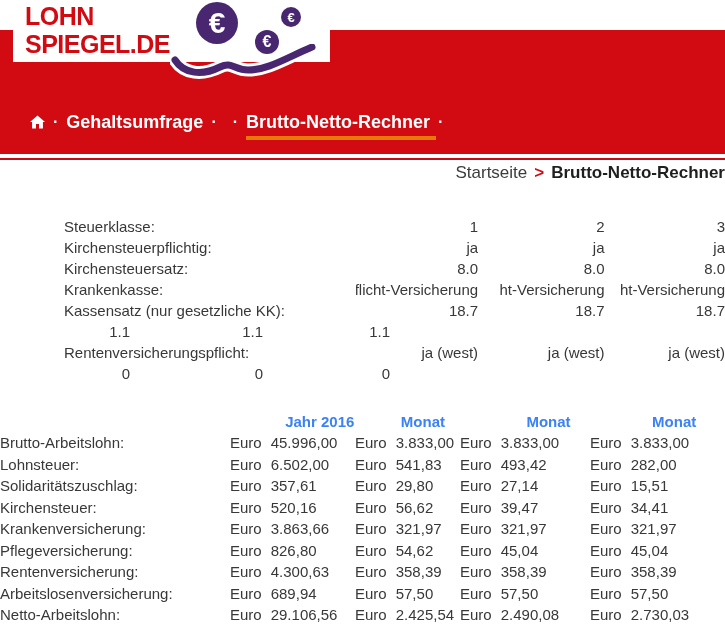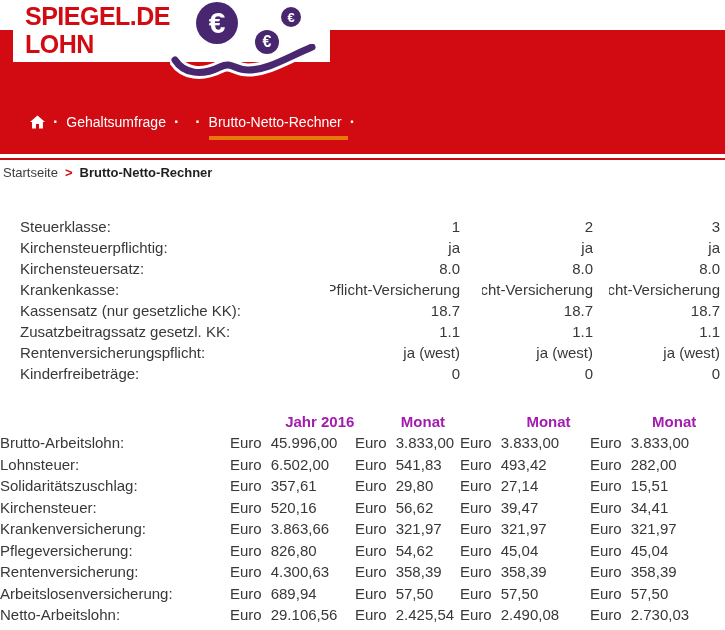--- a/index.html
+++ b/index.html
@@ -13,43 +13,43 @@
     font-size:25px; line-height:28px; letter-spacing:-0.5px; }
   .coin { position:absolute; background:#482770; color:#fff; border-radius:50%;
     display:flex; align-items:center; justify-content:center; font-weight:bold; }
   .coin.big    { left:183px; top:2px;  width:42px; height:42px; font-size:30px; }
   .coin.medium { left:242px; top:30px; width:24px; height:24px; font-size:16px; }
   .coin.small  { left:268px; top:7px;  width:20px; height:20px; font-size:13px; }
   .wave-svg { position:absolute; left:170px; top:44px; z-index:3; pointer-events:none; }
   
   .nav { position:absolute; left:30px; top:112px; display:flex; align-items:center; z-index:4; }
   .nav .sep { color:#fff; font-weight:bold; font-size:16px; margin:0 8px; line-height:20px; }
-  .nav-link { color:#fff; font-weight:normal; font-size:14px; line-height:20px; text-decoration:none;
+  .nav-link { color:#fff; font-weight:bold; font-size:18px; line-height:20px; text-decoration:none;
     cursor:pointer; position:relative; white-space:nowrap; }
   .nav-link.active::after { content:""; position:absolute; left:0; right:-6px; bottom:-8px;
     height:4px; background:#e8780a; }
   .home { width:15px; height:14px; display:block; cursor:pointer; }
   
   .red-rule { width:725px; height:2px; background:#c90c12; margin-top:4px; }
-  .breadcrumb { margin:5px 0 4px 3px; font-size:13px; color:#3c3c3c; height:15px; line-height:15px; }
+  .breadcrumb { margin:5px 0 4px 3px; font-size:17px; color:#3c3c3c; height:15px; line-height:15px;text-align:right; }
   .breadcrumb .bc-sep { color:#d20a11; font-weight:bold; margin:0 7px; }
   .breadcrumb .bc-current { color:#1f1f1f; font-weight:bold; }
   .breadcrumb .bc-home { cursor:pointer; }
   
   .params { margin-top:36px; color:#383838; font-size:15px; }
   .prow { display:flex; height:21px; line-height:21px; }
-  .plabel { width:330px; padding-left:20px; white-space:nowrap; }
+  .plabel { width:330px; padding-left:20px; white-space:nowrap;margin-left:44px; }
   .pval { display:flex; justify-content:flex-end; overflow:hidden; white-space:nowrap; }
   .pval span { flex-shrink:0; }
   .pval.c1 { width:130px; }
   .pval.c2 { width:111px; margin-left:22px; }
   .pval.c3 { width:111px; margin-left:16px; }
   
   .results { margin-top:27px; color:#383838; font-size:15px; }
-  .thead { display:flex; height:21px; line-height:21px; font-weight:bold; color:#a21caf;padding-left:29px; }
+  .thead { display:flex; height:21px; line-height:21px; font-weight:bold; color:#3b82f6;padding-left:29px; }
   .hspacer { width:230px; }
   .hcol { text-align:center; position:relative; }
   .hcol.h1 { width:125px; left:8px; }
   .hcol.h2 { width:105px; }
   .hcol.h3 { width:130px; left:12px; }
   .hcol.h4 { width:130px; left:12px; }
   .rrow { display:flex; height:21.5px; line-height:21.5px; }
   .rlabel { width:230px; white-space:nowrap; }
   .mval { display:flex; white-space:nowrap; }
   .mval .cur { margin-right:9px; }
@@ -59,22 +59,22 @@
   .mval.m4 { width:130px; }
 </style>
 </head>
 <body>
 
 <div class="header">
   <div class="red-band"></div>
 
   <div class="logo-box">
     <div class="logo-text">
+      <div>LOHN</div>
       <div>SPIEGEL.DE</div>
-      <div>LOHN</div>
     </div>
     <div class="coin big">€</div>
     <div class="coin medium">€</div>
     <div class="coin small">€</div>
   </div>
   <svg class="wave-svg" width="148" height="40" viewBox="0 0 148 40">
     <path d="M5,16 C14,30 32,32 50,23 C62,17 64,26 78,26 C98,26 116,14 142,3" fill="none" stroke="#ffffff" stroke-width="13" stroke-linecap="round"></path>
     <path d="M5,16 C14,30 32,32 50,23 C62,17 64,26 78,26 C98,26 116,14 142,3" fill="none" stroke="#482770" stroke-width="7" stroke-linecap="round"></path>
   </svg>
 
@@ -152,21 +152,20 @@
         <span>18.7</span>
       </div>
     <div class="pval c2">
         <span>18.7</span>
       </div>
     <div class="pval c3">
         <span>18.7</span>
       </div>
   </div>
   <div class="prow">
-    <div class="plabel">Zusatzbeitragssatz gesetzl. KK:</div>
     <div class="pval c1">
         <span>1.1</span>
       </div>
     <div class="pval c2">
         <span>1.1</span>
       </div>
     <div class="pval c3">
         <span>1.1</span>
       </div>
   </div>
@@ -176,21 +175,20 @@
         <span>ja (west)</span>
       </div>
     <div class="pval c2">
         <span>ja (west)</span>
       </div>
     <div class="pval c3">
         <span>ja (west)</span>
       </div>
   </div>
   <div class="prow">
-    <div class="plabel">Kinderfreibeträge:</div>
     <div class="pval c1">
         <span>0</span>
       </div>
     <div class="pval c2">
         <span>0</span>
       </div>
     <div class="pval c3">
         <span>0</span>
       </div>
   </div>

